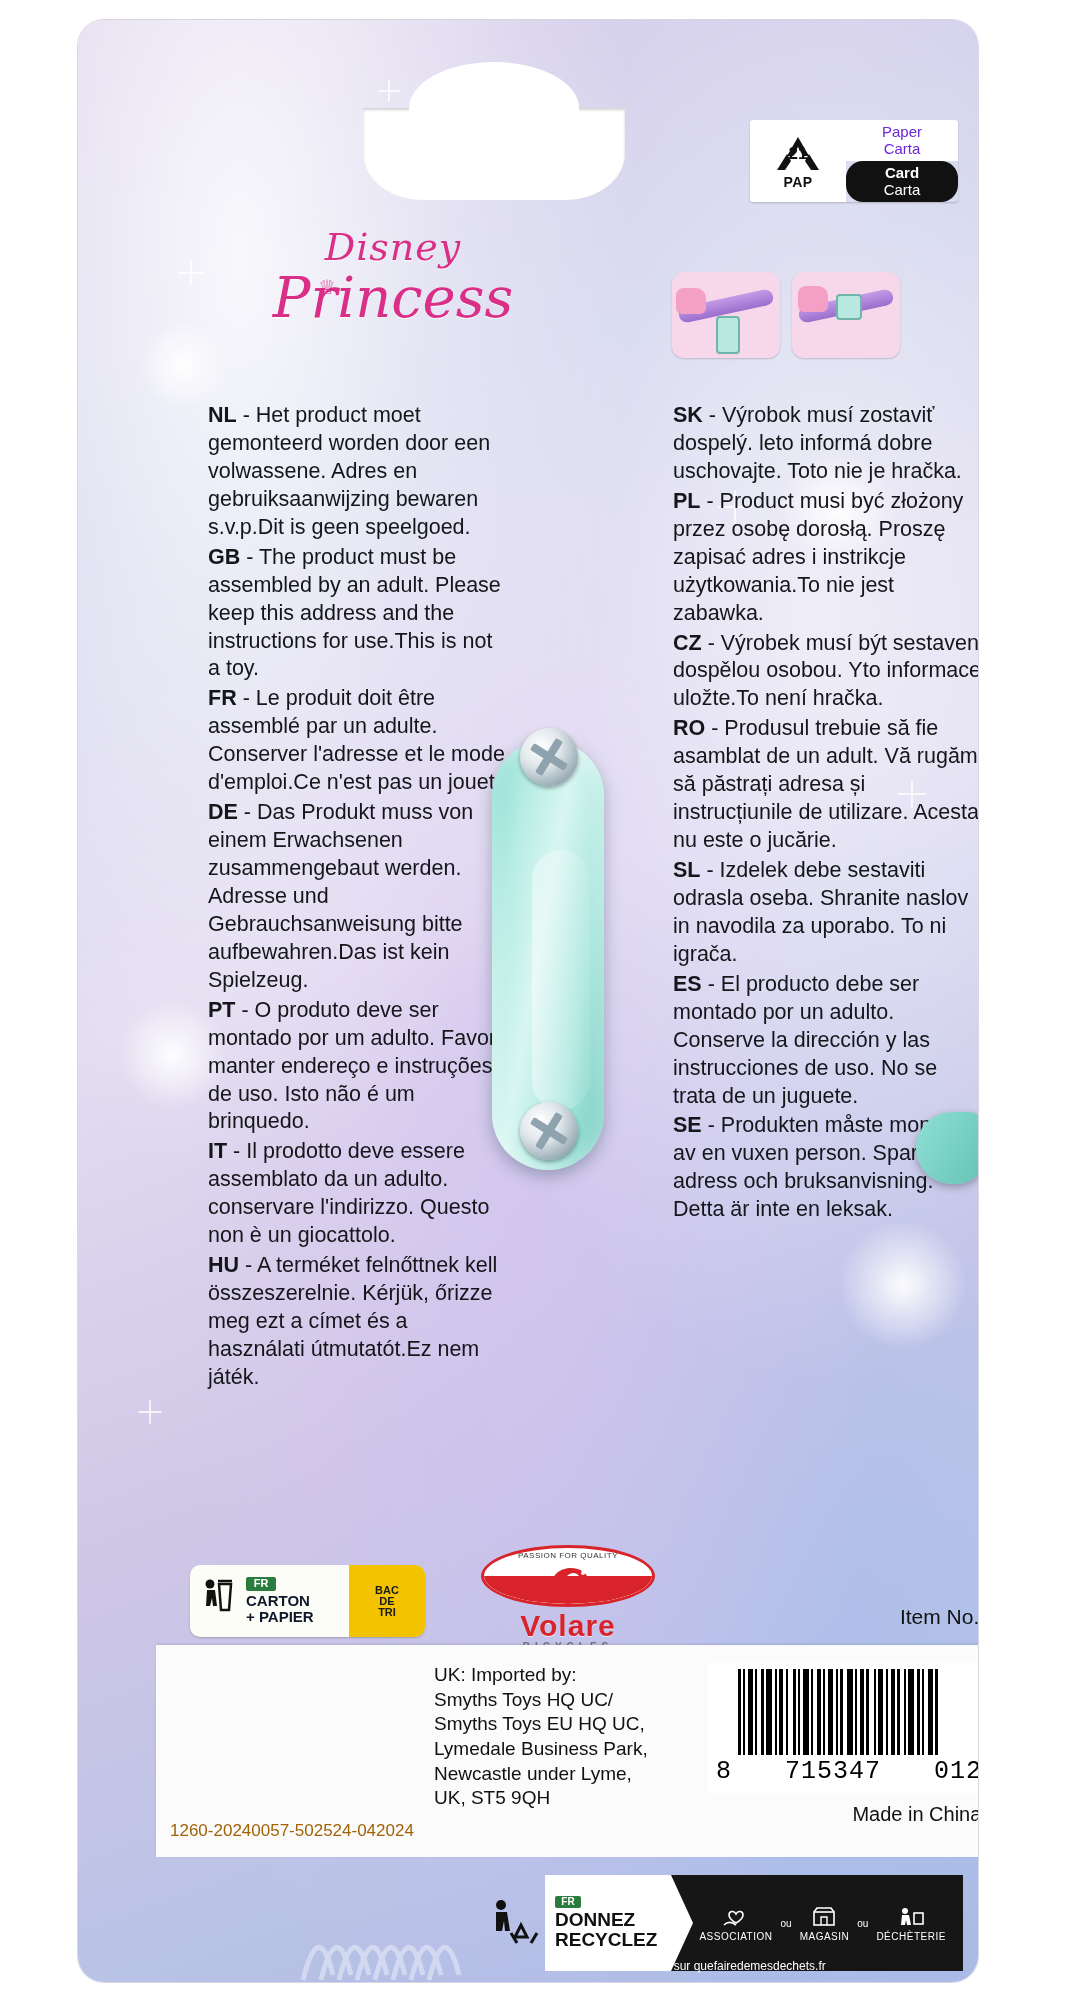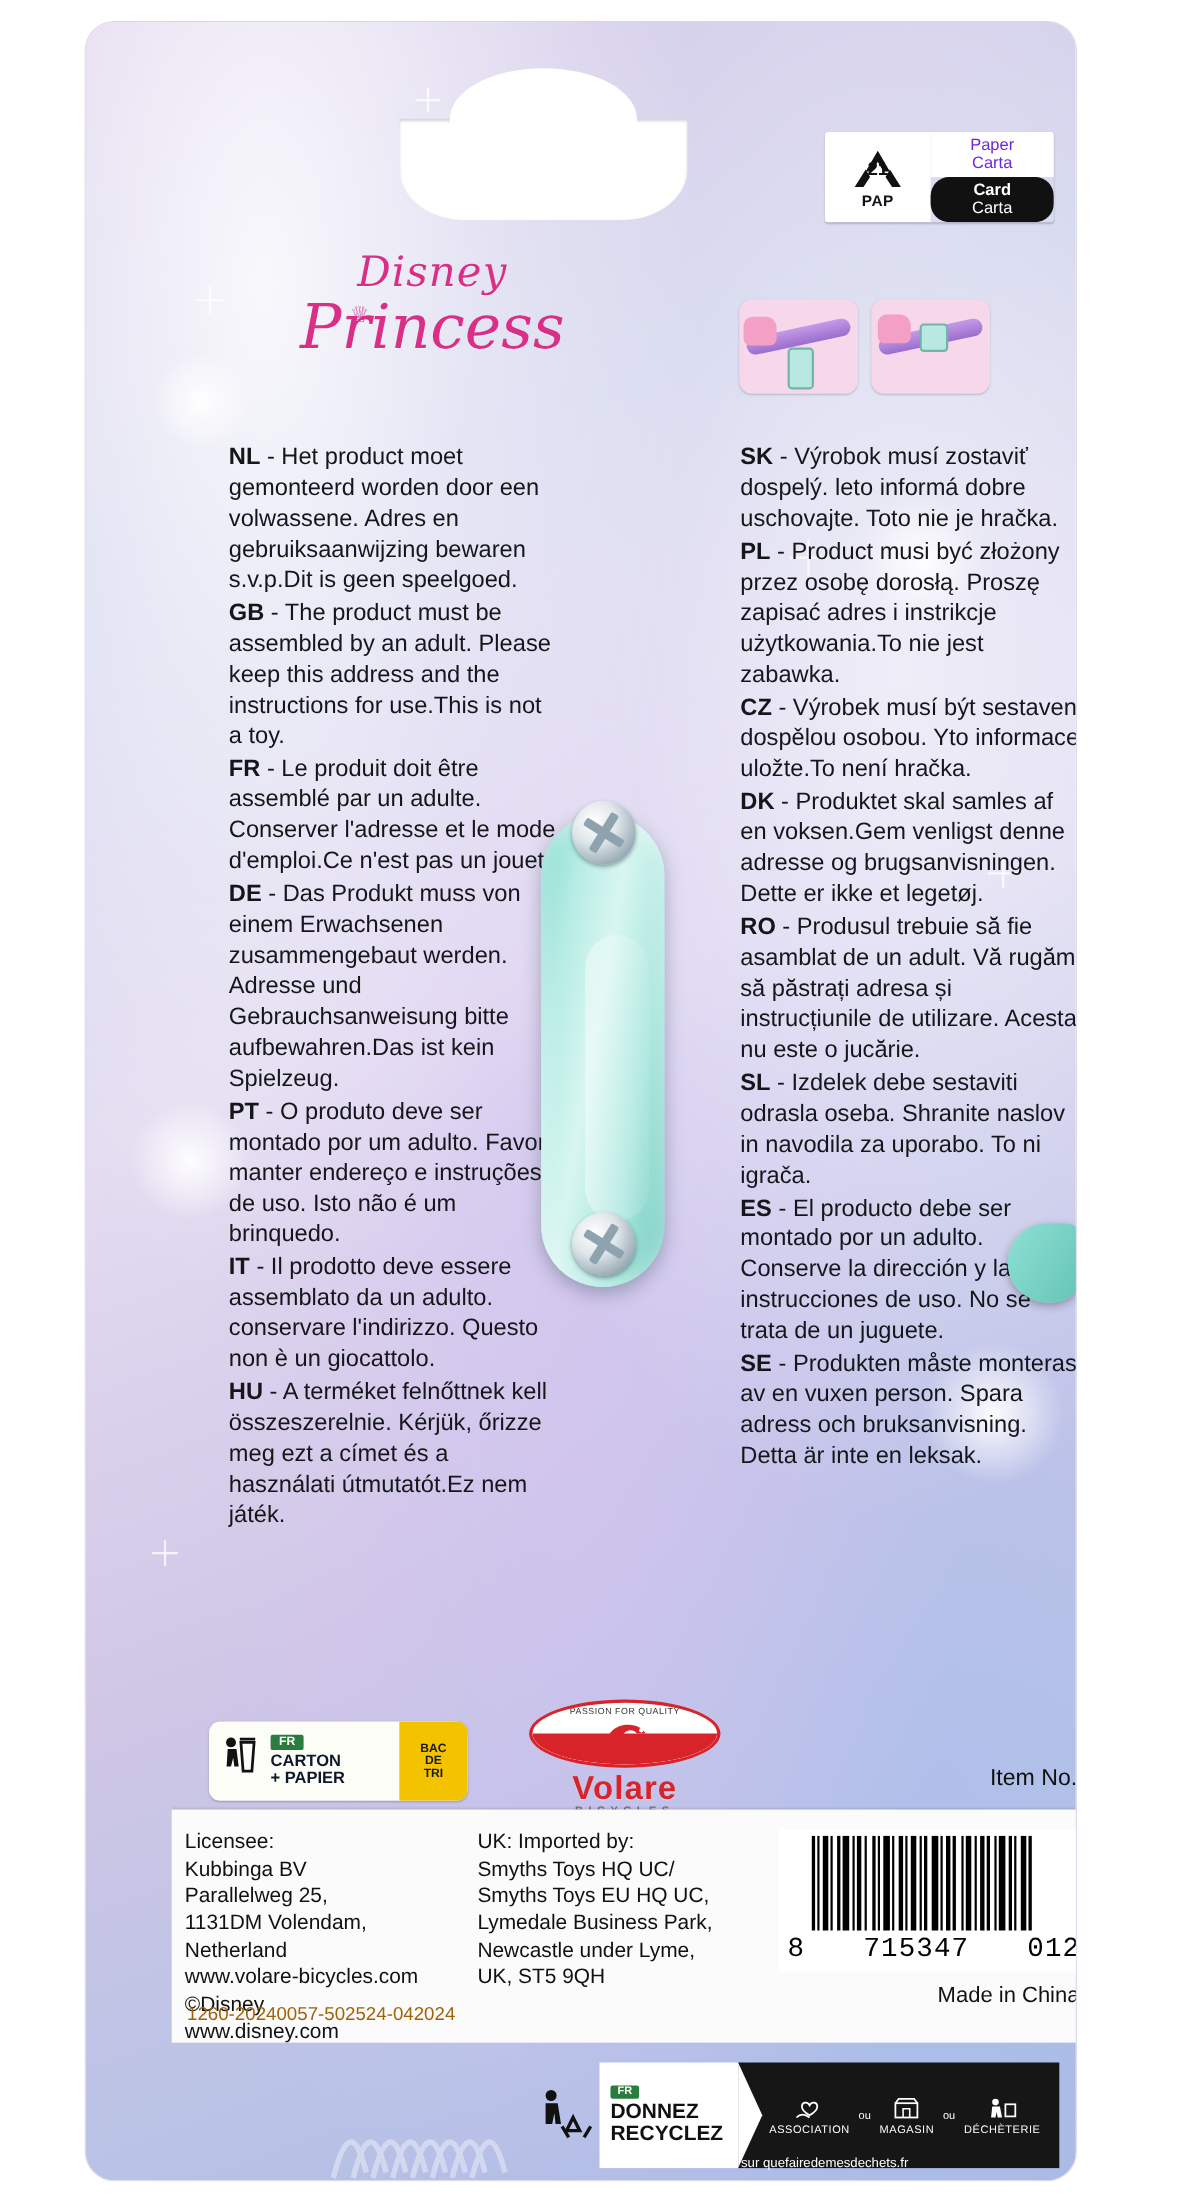--- a/index.html
+++ b/index.html
@@ -292,21 +292,21 @@
     font-size: 11px;
     font-weight: bold;
     padding: 1px 5px;
     border-radius: 2px;
     width: 20px;
     text-align: center;
     margin-bottom: 2px;
   }
   .cb-mid .l1, .cb-mid .l2 { font-size: 15px; font-weight: bold; color: #0f172a; }
   .cb-right {
-    width: 62px; height: 100%;
+    width: 76px; height: 100%;
     background: #f3c300;
     display: flex; flex-direction: column;
     align-items: center; justify-content: center;
     line-height: 1.0;
     color: #1a1a1a;
     font-size: 11px; font-weight: bold;
   }
 
   .volare {
     position: absolute;
@@ -572,21 +572,20 @@
       <div class="entry"><b>DE</b> - <span>Das Produkt muss von einem Erwachsenen zusammengebaut werden. Adresse und Gebrauchsanweisung bitte aufbewahren.Das ist kein Spielzeug.</span></div>
       <div class="entry"><b>PT</b> - <span>O produto deve ser montado por um adulto. Favor manter endereço e instruções de uso. Isto não é um brinquedo.</span></div>
       <div class="entry"><b>IT</b> - <span>Il prodotto deve essere assemblato da un adulto. conservare l'indirizzo. Questo non è un giocattolo.</span></div>
       <div class="entry"><b>HU</b> - <span>A terméket felnőttnek kell összeszerelnie. Kérjük, őrizze meg ezt a címet és a használati útmutatót.Ez nem játék.</span></div>
     </div>
 
     <div class="col col-right">
       <div class="entry"><b>SK</b> - <span>Výrobok musí zostaviť dospelý. leto informá dobre uschovajte. Toto nie je hračka.</span></div>
       <div class="entry"><b>PL</b> - <span>Product musi być złożony przez osobę dorosłą. Proszę zapisać adres i instrikcje użytkowania.To nie jest zabawka.</span></div>
       <div class="entry"><b>CZ</b> - <span>Výrobek musí být sestaven dospělou osobou. Yto informace uložte.To není hračka.</span></div>
-      <div class="entry"><b>DK</b> - <span>Produktet skal samles af en voksen.Gem venligst denne adresse og brugsanvisningen. Dette er ikke et legetøj.</span></div>
       <div class="entry"><b>RO</b> - <span>Produsul trebuie să fie asamblat de un adult. Vă rugăm să păstrați adresa și instrucțiunile de utilizare. Acesta nu este o jucărie.</span></div>
       <div class="entry"><b>SL</b> - <span>Izdelek debe sestaviti odrasla oseba. Shranite naslov in navodila za uporabo. To ni igrača.</span></div>
       <div class="entry"><b>ES</b> - <span>El producto debe ser montado por un adulto. Conserve la dirección y las instrucciones de uso. No se trata de un juguete.</span></div>
       <div class="entry"><b>SE</b> - <span>Produkten måste monteras av en vuxen person. Spara adress och bruksanvisning. Detta är inte en leksak.</span></div>
     </div>
 
     <div class="carton-badge">
       <div class="cb-icon">
         <svg width="42" height="50" viewBox="0 0 42 50" aria-hidden="true">
           <circle cx="13" cy="8" r="4.5" fill="#111"></circle>
@@ -634,30 +633,20 @@
           <path d="M118 100 C128 60 138 55 148 95"></path>
           <path d="M136 100 C146 60 156 55 166 95"></path>
         </g>
       </svg>
     </div>
 
     <div class="bottom-label">
 
       <div class="itemno">Item No.1260</div>
 
-      <div class="bl-text bl-left">
-        <div>Licensee:</div>
-        <div>Kubbinga BV</div>
-        <div>Parallelweg 25,</div>
-        <div>1131DM Volendam,</div>
-        <div>Netherland</div>
-        <div>www.volare-bicycles.com</div>
-        <div>©Disney</div>
-        <div>www.disney.com</div>
-      </div>
 
       <div class="bl-text bl-mid">
         <div>UK: Imported by:</div>
         <div>Smyths Toys HQ UC/</div>
         <div>Smyths Toys EU HQ UC,</div>
         <div>Lymedale Business Park,</div>
         <div>Newcastle under Lyme,</div>
         <div>UK, ST5 9QH</div>
       </div>
 

